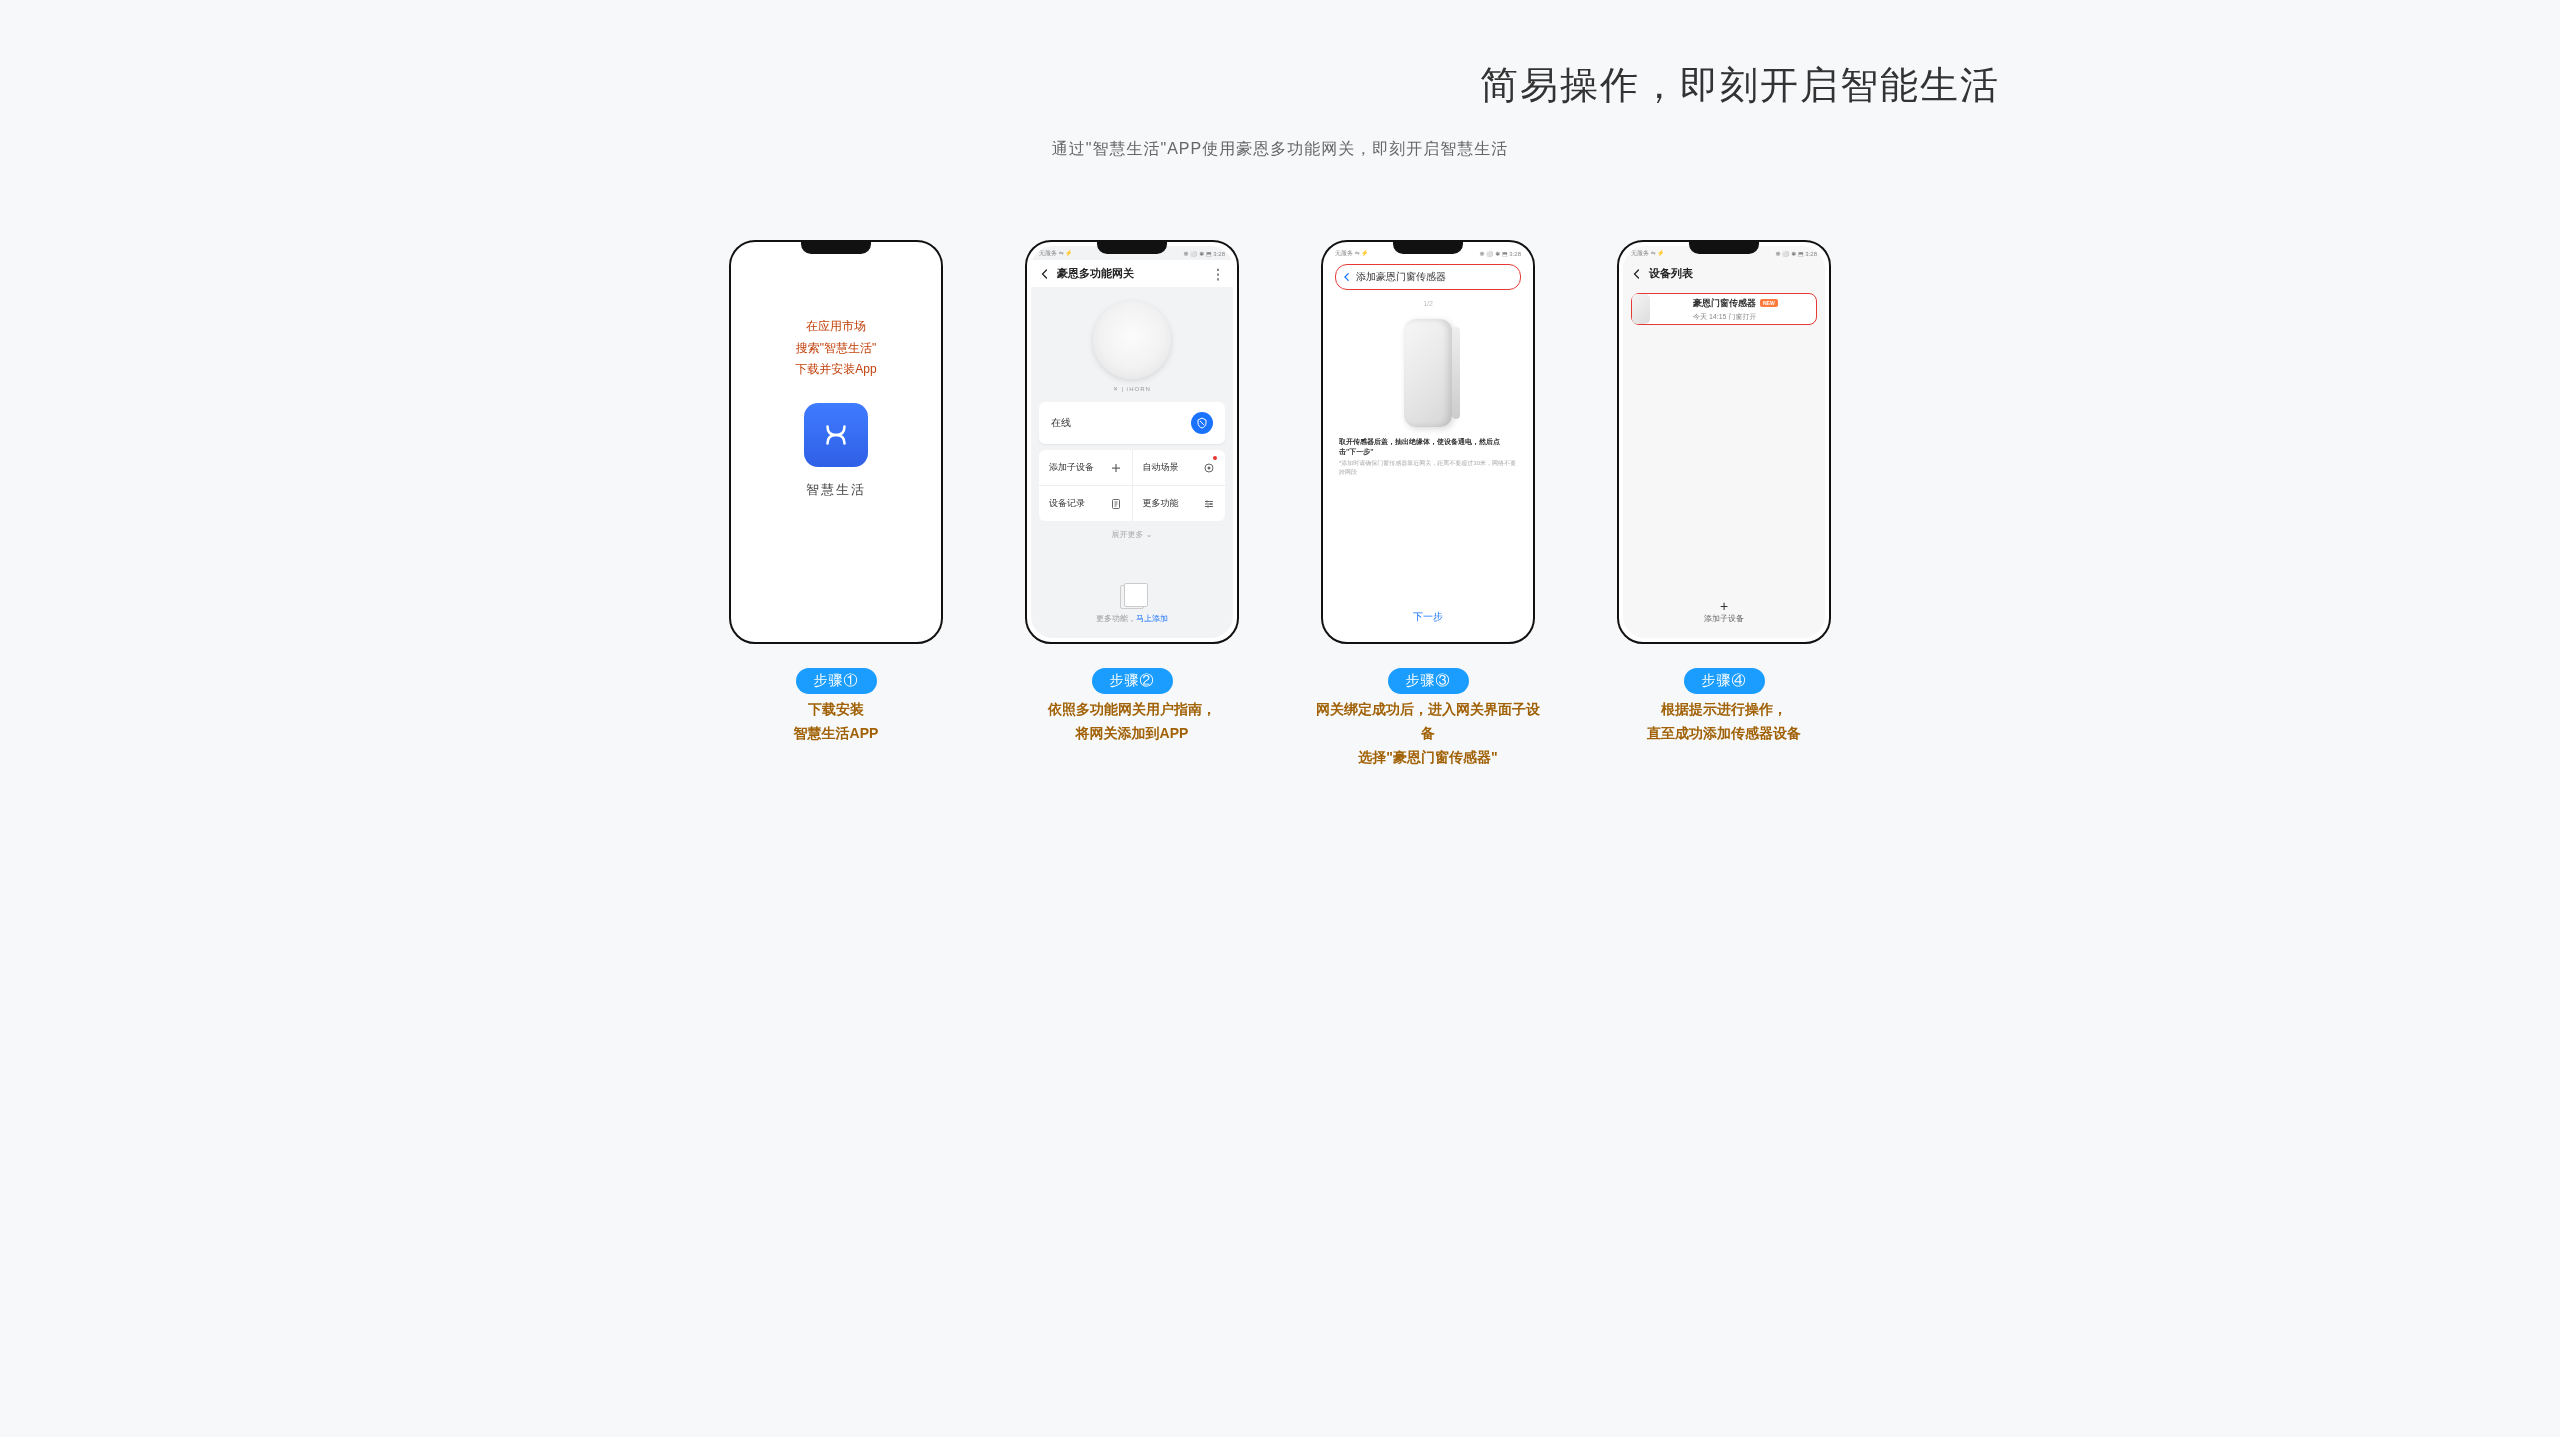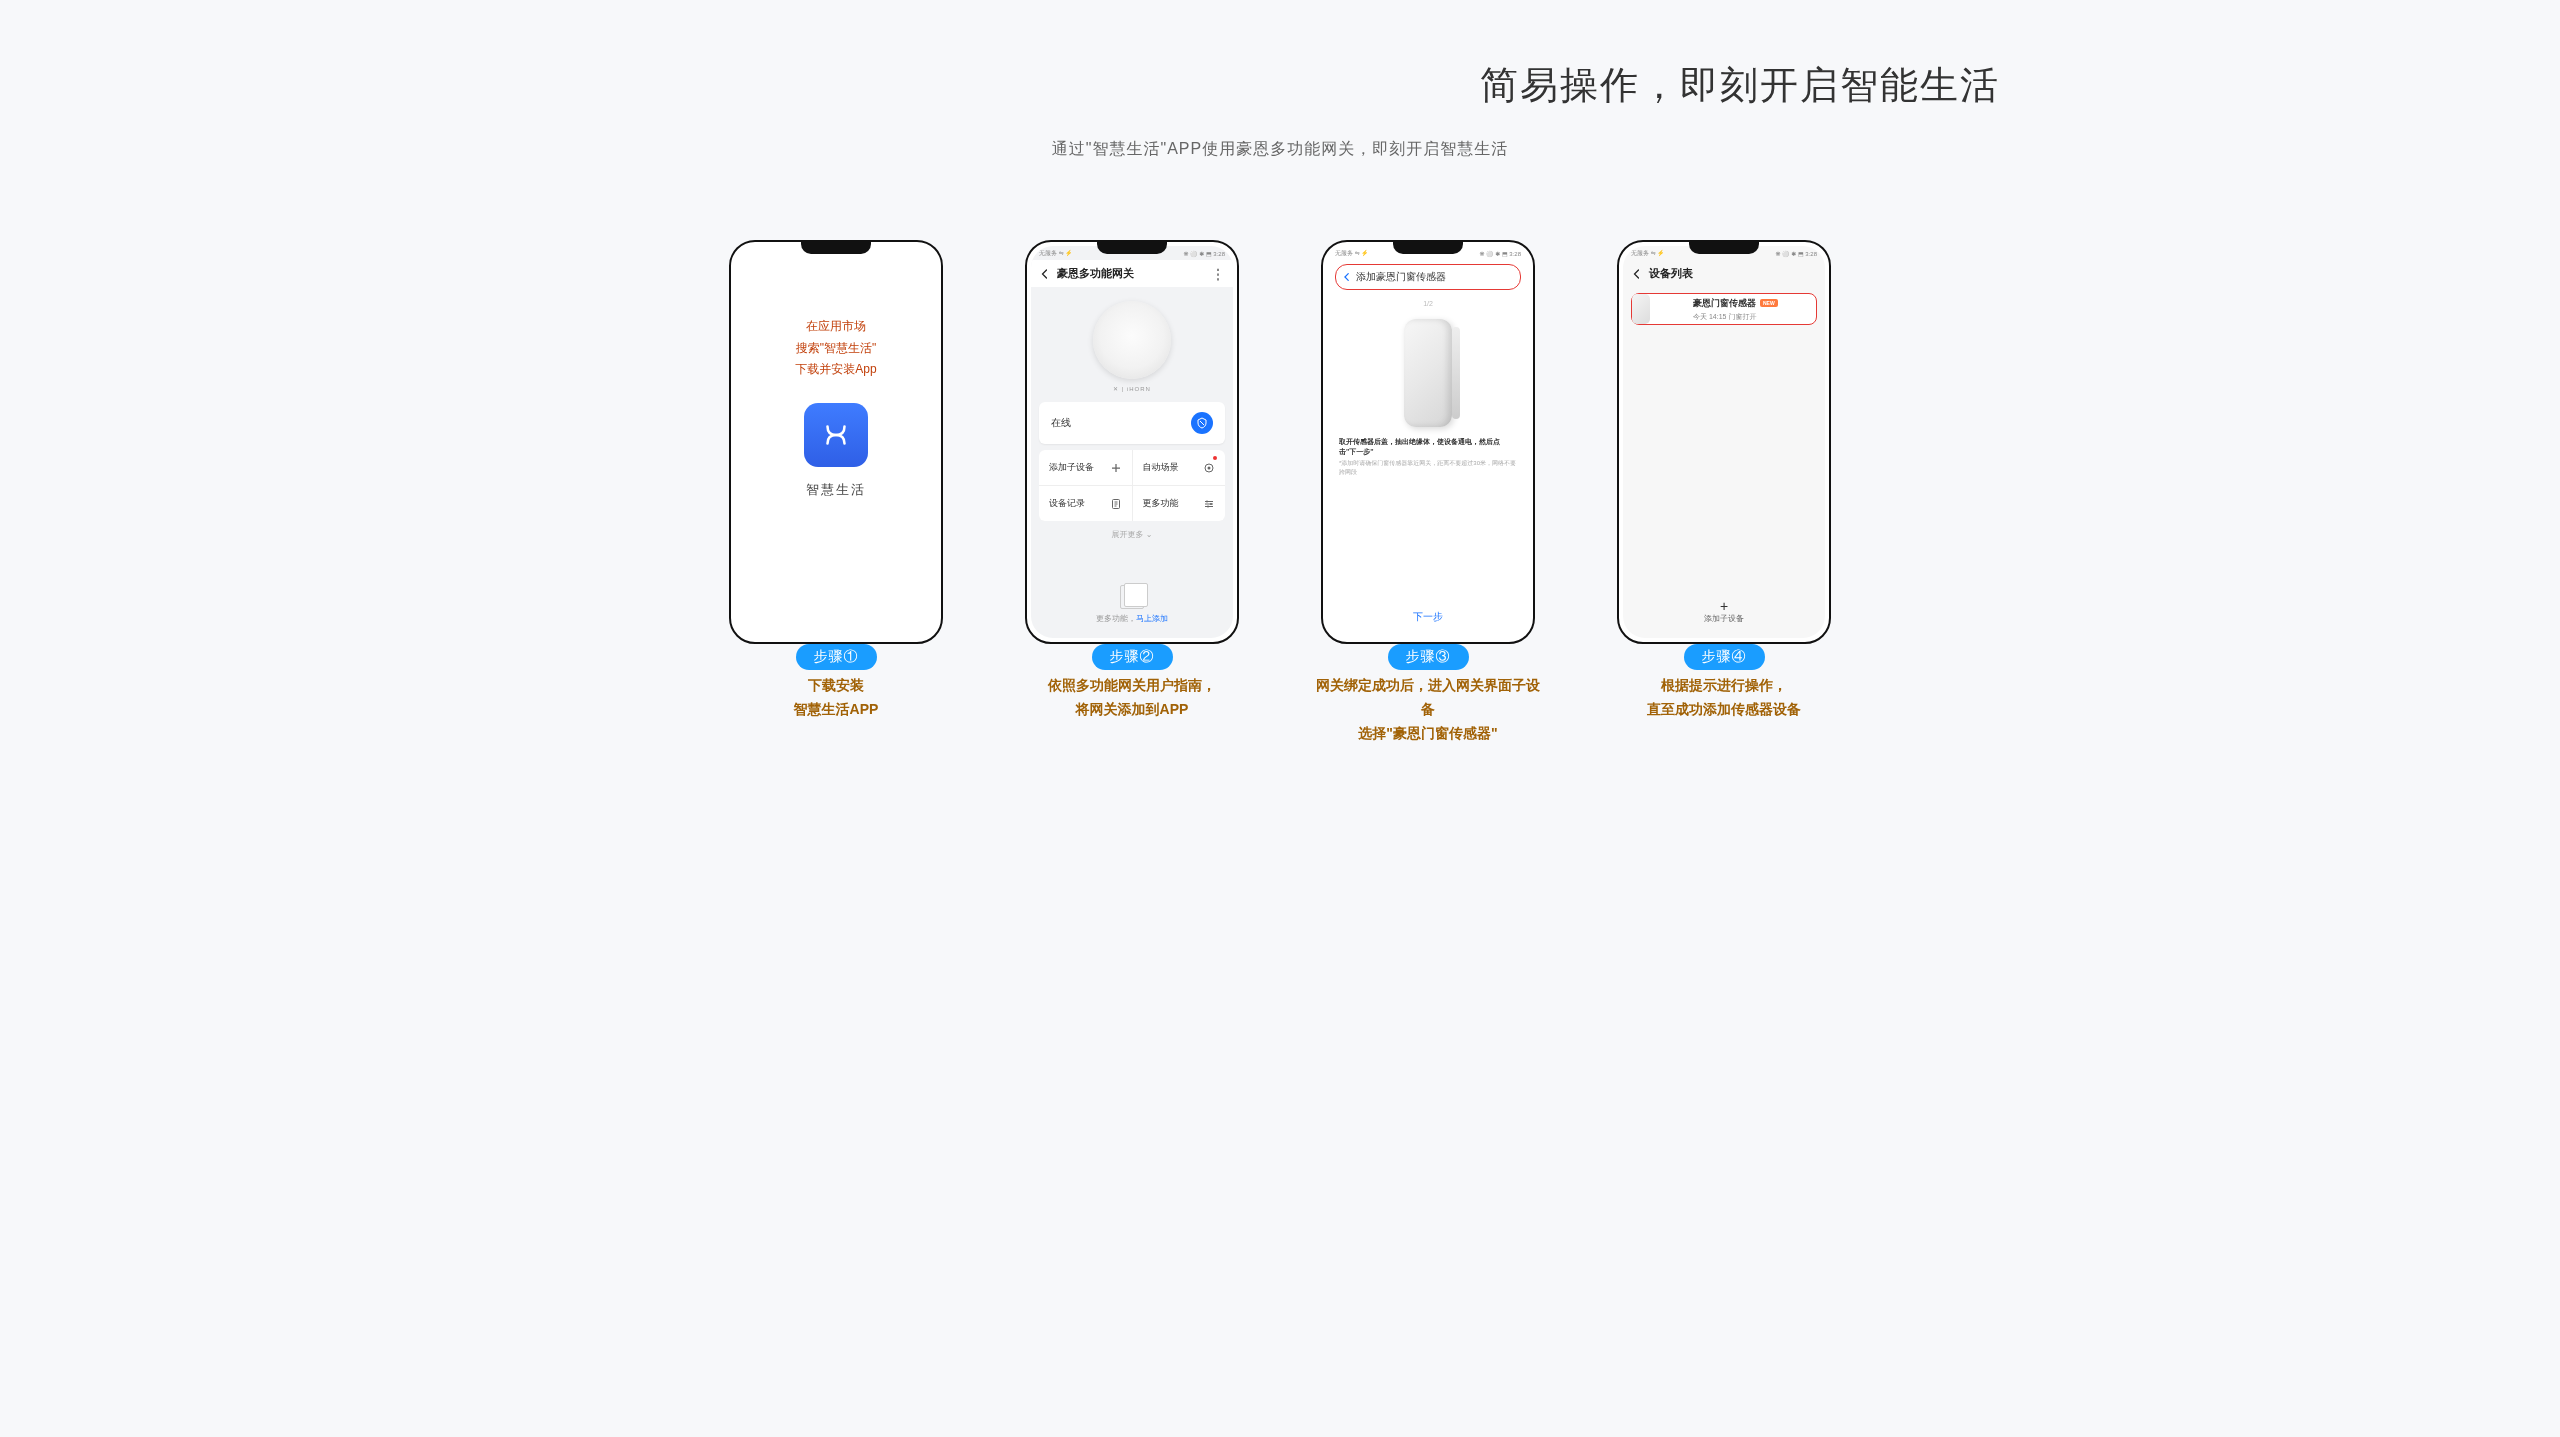--- a/index.html
+++ b/index.html
@@ -145,21 +145,21 @@
 .mini-sensor { width:18px; height:30px; border-radius:5px; background:linear-gradient(135deg,#f5f5f5,#ddd); flex-shrink:0; margin-right:8px;}
 .li-main { flex:1;}
 .li-title { font-size:9px; color:#333; font-weight:600; display:flex; align-items:center; gap:4px;}
 .new-badge { background:#ff7a3d; color:#fff; font-size:5px; padding:0 3px; border-radius:2px; line-height:8px; height:8px;}
 .li-sub { font-size:7px; color:#888; margin-top:2px;}
 .p4-add { margin-top:auto; text-align:center; padding:10px 0 14px; font-size:8px; color:#666;}
 .p4-add .plus { font-size:14px; line-height:14px; color:#333;}
 
 
 .step-badge {
-  background:#1a9dff; color:#fff; font-size:14px;
+  margin-top:24px; background:#1a9dff; color:#fff; font-size:14px;
   padding:4px 18px; border-radius:14px; letter-spacing:1px;
 }
 .step-desc {
   margin-top:4px; font-size:14px; color:#a16207; text-align:center; line-height:1.7;font-weight:bold;
 }
 </style>
 </head>
 <body>
 
 <div class="canvas">

